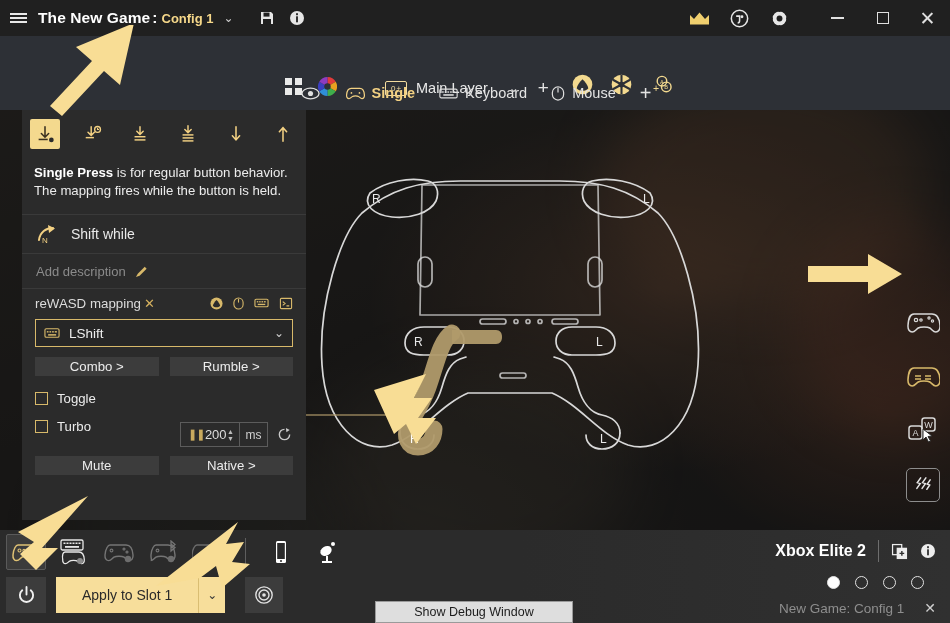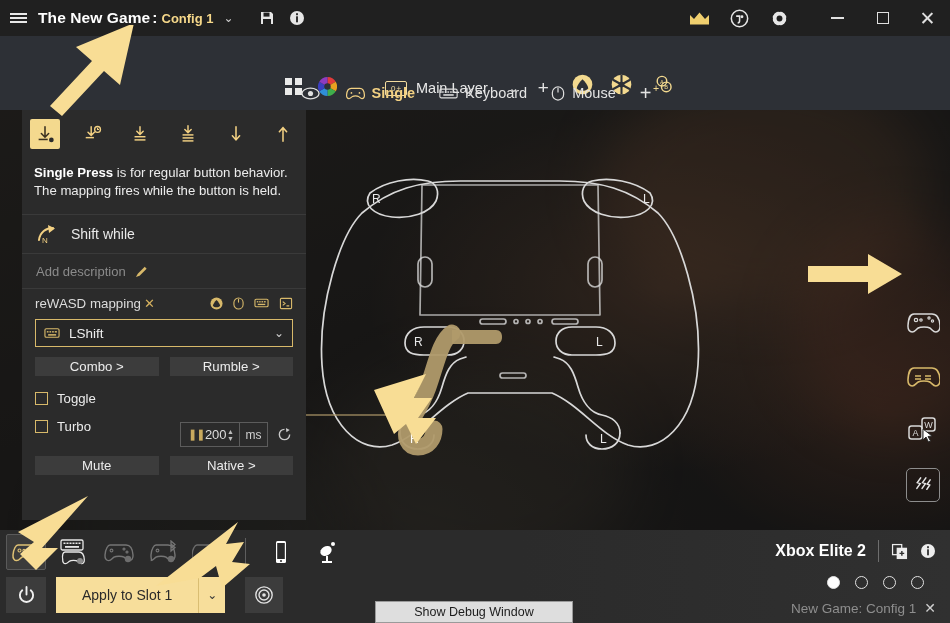--- a/index.html
+++ b/index.html
@@ -140,21 +140,21 @@
     position: absolute; left: 375px; bottom: 0; width: 198px; height: 22px;
     background: #dedede; color: #1b1b1b; font-size: 12.5px; display: flex; align-items: center; justify-content: center;
     cursor: pointer; border: 1px solid #9a9a9a; font-family: "Liberation Sans", sans-serif;
   }
   .brand-row { position: absolute; right: 14px; top: 10px; display: flex; align-items: center; gap: 12px; }
   .brand-name { color: #ffffff; font-size: 16px; font-weight: bold; }
   .brand-sep { width: 1px; height: 22px; background: #6e6e6e; }
   .slots { position: absolute; right: 26px; top: 46px; display: flex; align-items: center; gap: 15px; }
   .slot { width: 13px; height: 13px; border-radius: 50%; border: 1.5px solid #e2e2e2; cursor: pointer; }
   .slot.on { background: #ffffff; }
-  .cfgline { position: absolute; right: 14px; top: 70px; display: flex; align-items: center; gap: 8px; }
+  .cfgline { position: absolute; right: 14px; top: 70px; display: flex; align-items: center; gap: 20px; }
   .cfgline .t { color: #8e8e8e; font-size: 13.5px; }
   .cfgline .x { color: #cfcfcf; font-size: 14px; cursor: pointer; }
 
   
   .arrow { position: absolute; pointer-events: none; }
   svg { display: block; }
 </style>
 </head>
 <body>
 

